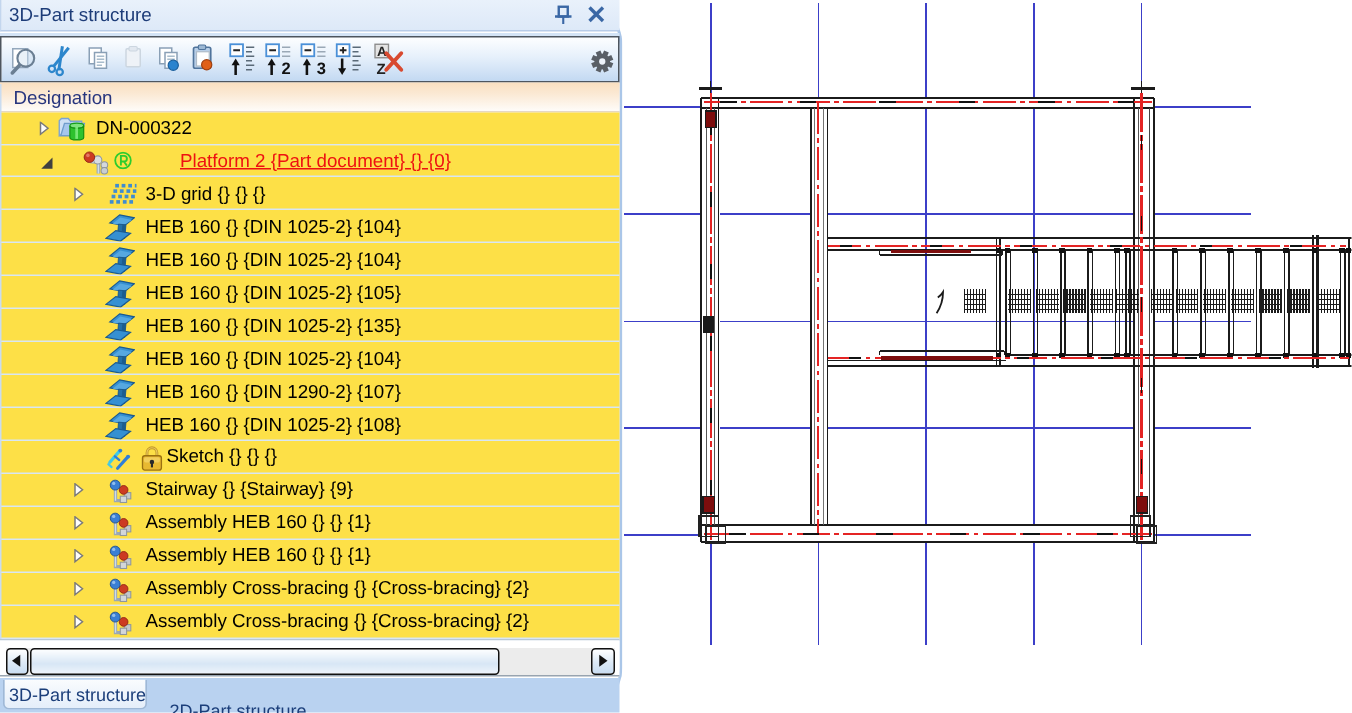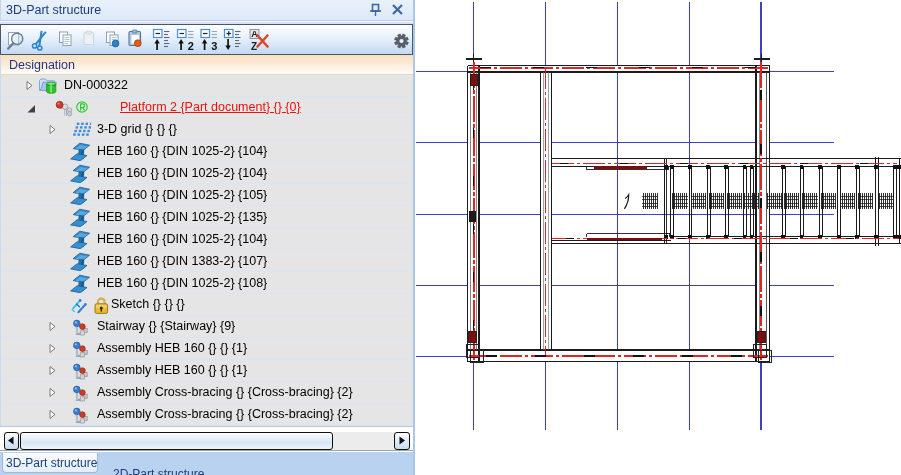--- a/index.html
+++ b/index.html
@@ -1,33 +1,33 @@
 <!DOCTYPE html>
 <html><head><meta charset="utf-8">
 <style>
 * { margin:0; padding:0; box-sizing:border-box; }
 html,body { width:901px; height:475px; background:#fff; overflow:hidden;
   font-family:"Liberation Sans", sans-serif; }
 #panel { position:absolute; left:0; top:0; width:415px; height:475px;
-  border-right:2px solid #aac6e8; background:#fff; }
+  border-right:2px solid #aac6e8; background:#fff;border-radius:30px; }
 #titlebar { position:absolute; left:0; top:0; width:413px; height:21px;
   background:linear-gradient(180deg,#e9f1fb,#dde9f8);
   border-bottom:1px solid #b8cce8; border-left:1px solid #c3d6ee; }
 #titlebar .t { position:absolute; left:5px; top:3px; font-size:12.5px; color:#1d3c78; }
 #tbgap { position:absolute; left:0; top:22px; width:413px; height:2px; background:#d4e4f6; }
 #toolbar { position:absolute; left:0; top:24px; width:413px; height:31px;
   border:1px solid #4d555e;
   background:linear-gradient(180deg,#fdfeff 0%,#e6f0fb 45%,#c3d9f2 100%); }
 #deshdr { position:absolute; left:0; top:55px; width:413px; height:19.5px;
   background:linear-gradient(180deg,#f9dfc0 0%,#fbe9d4 40%,#fefcf9 100%);
   border-bottom:1px solid #e6d8c2; }
 #deshdr span { position:absolute; left:9px; top:2.5px; font-size:12.5px; color:#27357e; }
 #rows { position:absolute; left:0; top:74.6px; width:413px; }
 .row { position:relative; width:413px; height:21.94px; border-bottom:1px solid #d8e6f4;
-  background:#e5e5e5;text-align:right; }
+  background:#fde047;text-align:right; }
 .rtx { position:absolute; top:3.5px; font-size:12.5px; color:#000; white-space:pre; }
 .rtx.red { color:#ee1111; text-decoration:underline;margin-left:28px; }
 #treebot { position:absolute; left:0; top:425.6px; width:413px; height:1px; background:#b8c8d8; }
 #scrollwrap { position:absolute; left:0; top:426.6px; width:413px; height:24.5px;
   background:#fff; border-bottom:1px solid #98a4b0; }
 #scrollwrap::before { content:""; position:absolute; left:3.5px; top:5.5px; width:406px; height:18px;
   background:#ececec; }
 .sbtn { position:absolute; top:5px; width:15.5px; height:18.5px; border:1.6px solid #111;
   border-radius:3px; background:linear-gradient(180deg,#fff 0%,#dce9f6 55%,#c9ddf2 100%);
   display:flex; align-items:center; justify-content:center; }
@@ -254,21 +254,21 @@
         <span class="rtx" style="left:97px">HEB 160 {} {DIN 1025-2} {104}</span>
       </div>
       <div class="row">
         <svg width="20" height="19" style="position:absolute;left:70px;top:2px" viewBox="0 0 20 19">
           <polygon points="3.2,6.6 9.8,1.2 19.6,3.2 13.0,8.4" fill="#3590d2" stroke="#1a5a90" stroke-width="0.8"></polygon>
           <polygon points="5.0,7.2 10.2,3.0 18.0,4.6 12.6,8.0" fill="#56a8e0" stroke="none"></polygon>
           <polygon points="9.0,7.4 14.0,7.9 13.1,16.9 8.2,16.4" fill="#2370a8" stroke="#174e7e" stroke-width="0.5"></polygon>
           <polygon points="11.6,7.7 14.0,7.9 13.1,16.9 10.7,16.7" fill="#1c5d8e" stroke="none"></polygon>
           <polygon points="0.6,16.9 7.2,11.7 17.0,13.5 10.4,18.7" fill="#3590d2" stroke="#1a5a90" stroke-width="0.8"></polygon>
         </svg>
-        <span class="rtx" style="left:97px">HEB 160 {} {DIN 1383-2} {107}</span>
+        <span class="rtx" style="left:97px">HEB 160 {} {DIN 1290-2} {107}</span>
       </div>
       <div class="row">
         <svg width="20" height="19" style="position:absolute;left:70px;top:2px" viewBox="0 0 20 19">
           <polygon points="3.2,6.6 9.8,1.2 19.6,3.2 13.0,8.4" fill="#3590d2" stroke="#1a5a90" stroke-width="0.8"></polygon>
           <polygon points="5.0,7.2 10.2,3.0 18.0,4.6 12.6,8.0" fill="#56a8e0" stroke="none"></polygon>
           <polygon points="9.0,7.4 14.0,7.9 13.1,16.9 8.2,16.4" fill="#2370a8" stroke="#174e7e" stroke-width="0.5"></polygon>
           <polygon points="11.6,7.7 14.0,7.9 13.1,16.9 10.7,16.7" fill="#1c5d8e" stroke="none"></polygon>
           <polygon points="0.6,16.9 7.2,11.7 17.0,13.5 10.4,18.7" fill="#3590d2" stroke="#1a5a90" stroke-width="0.8"></polygon>
         </svg>
         <span class="rtx" style="left:97px">HEB 160 {} {DIN 1025-2} {108}</span>

